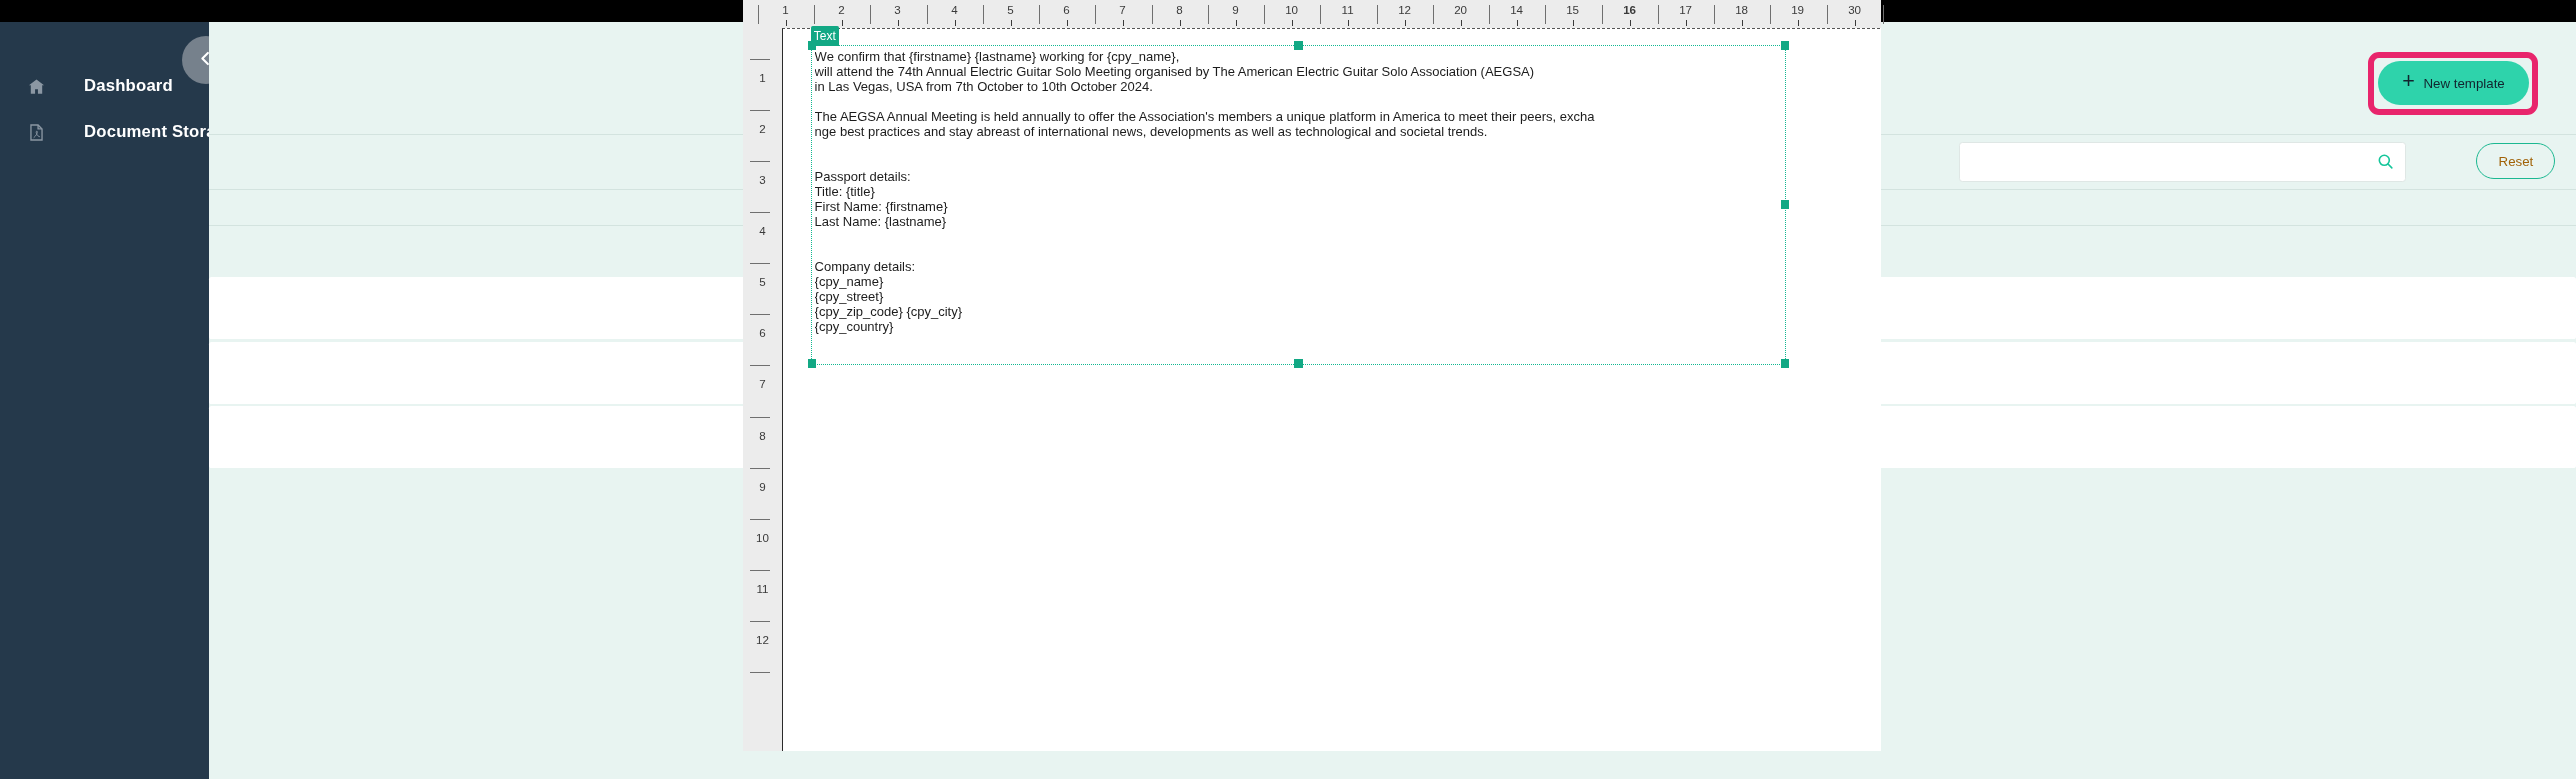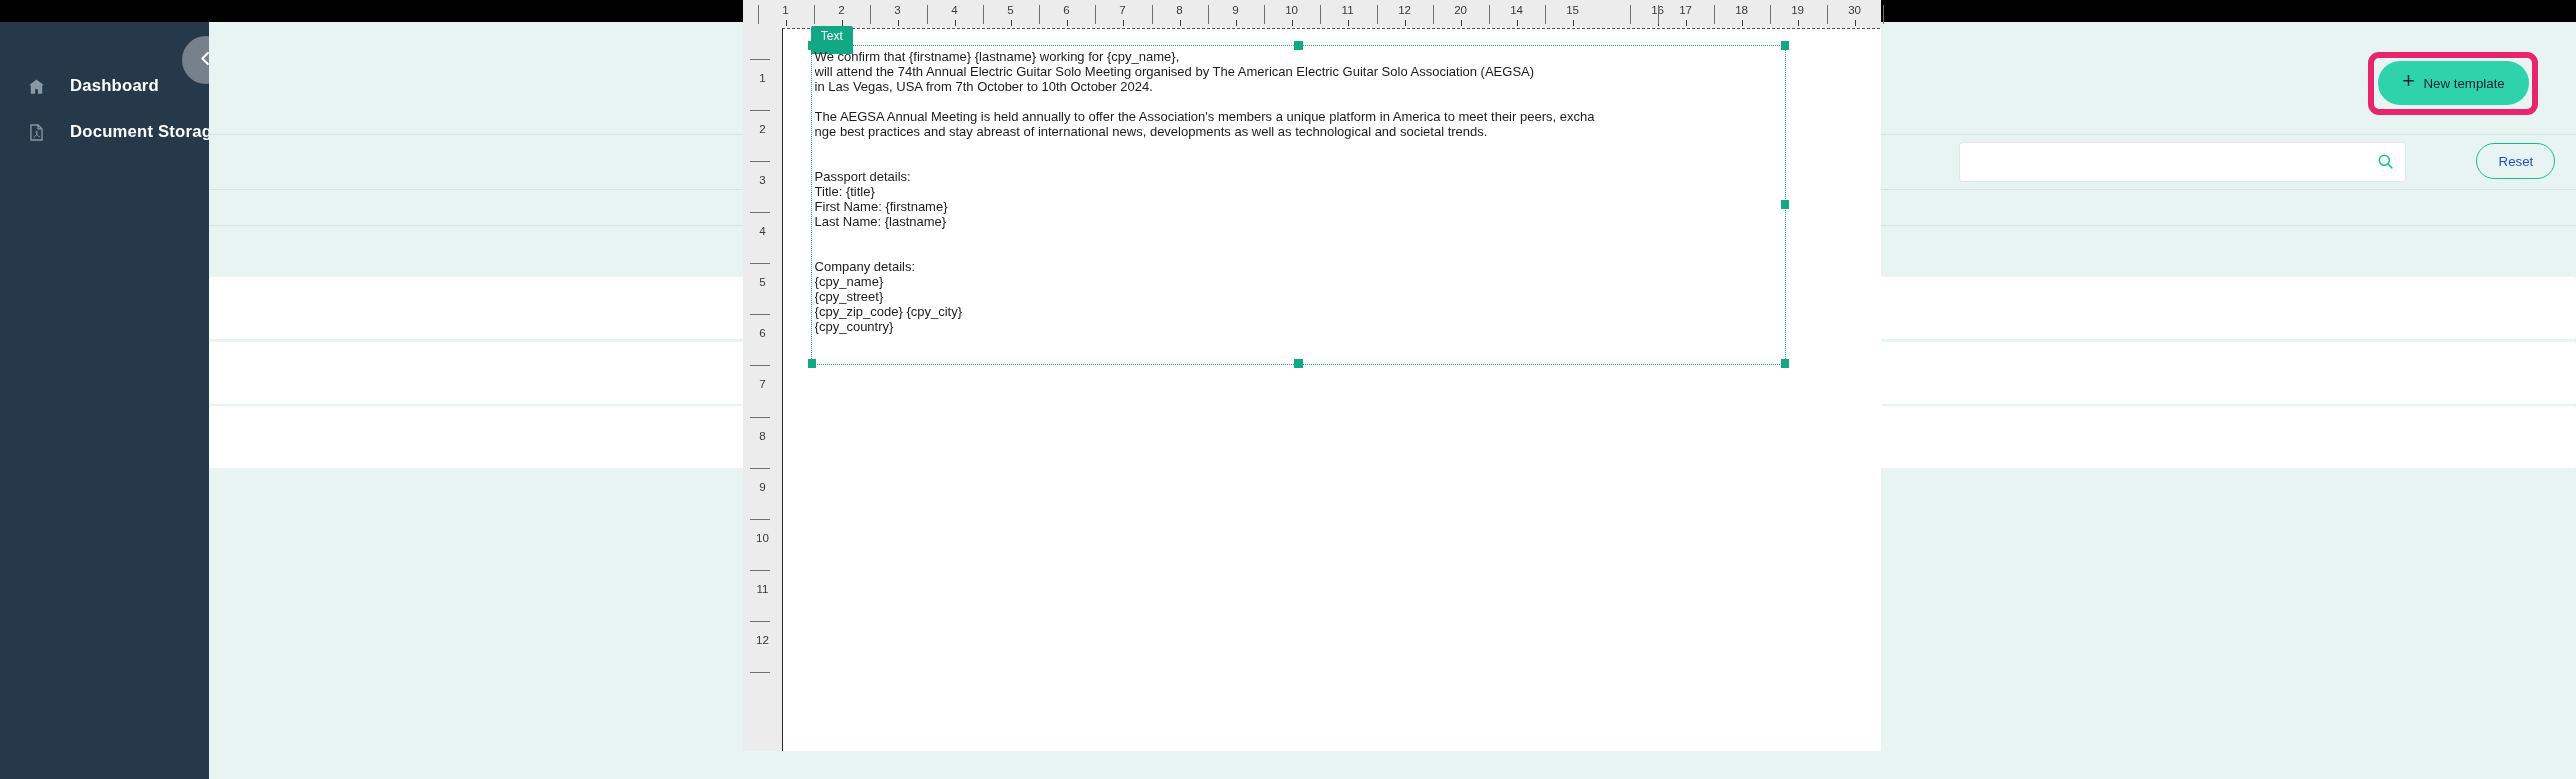--- a/index.html
+++ b/index.html
@@ -45,21 +45,21 @@
     color: #ffffff;
   }
   .nav-item .nav-icon {
     width: 22px; height: 22px;
     display: flex; align-items: center; justify-content: center;
     flex: 0 0 22px;
     color: #8b97a3;
   }
   .nav-item .nav-icon svg { width: 19px; height: 19px; display:block; }
   .nav-label {
-    margin-left: 23px;
+    margin-left: 37px;
     font-size: 16.7px;
     font-weight: 700;
     letter-spacing: 0.2px;
     white-space: nowrap;
   }
   .nav-item.active .nav-label { color: #1fd1a0; }
   .nav-item.active .nav-icon { color: #1fd1a0; }
   .nav-chevron { margin-left: 15.5px; display: flex; align-items: center; color:#ffffff; }
   .nav-chevron svg { width: 13px; height: 13px; }
 
@@ -124,21 +124,21 @@
     font-size: 13px; color: #2a3b46;
   }
   .search-icon { width: 39px; display:flex; align-items:center; justify-content:center; color:#14c69a; cursor:pointer;}
   .search-icon svg { width: 19px; height: 19px; }
 
   .reset-btn {
     position: absolute; right: 20.6px; top: 9.4px;
     width: 79px; height: 36px;
     border-radius: 18px;
     border: 1.3px solid #1bb891;
-    color: #1d4ed8;
+    color: #a16207;
     background: transparent;
     display:flex; align-items:center; justify-content:center;
     font-family: "Liberation Sans", sans-serif;
     font-size: 13.3px;
     cursor: pointer;
   }
 
   
   .table { position: absolute; left: 0; top: 204px; width: 2367px; }
   .thead {
@@ -229,21 +229,21 @@
   
   .textblock {
     position: absolute;
     left: 28px; top: 15.5px;
     width: 975px; height: 320px;
     border: 1.3px dotted #12b891;
     outline: none;
   }
   .tb-tag {
     position: absolute; left: -1.3px; top: -20px;
-    height: 28px; padding: 0 10px;
+    height: 20px; padding: 0 3px;
     background: #12a884; color: #ffffff;
     font-size: 12px; line-height: 20px;
     border-radius: 1.7px 1.7px 0 0;
   }
   .handle {
     position: absolute; width: 8.6px; height: 8.6px;
     background: #12a884;
   }
   .h-tl { left: -4.3px; top: -4.3px; }
   .h-tm { left: calc(50% - 4.3px); top: -4.3px; }
@@ -474,21 +474,21 @@
           <div class="rh-cell" style="left: 731px;">
             <span class="rh-bar"></span>
             <span class="rh-num">14</span>
             <span class="rh-tick"></span>
           </div>
           <div class="rh-cell" style="left: 787px;">
             <span class="rh-bar"></span>
             <span class="rh-num">15</span>
             <span class="rh-tick"></span>
           </div>
-          <div class="rh-cell" style="left: 872px;">
+          <div class="rh-cell" style="left: 844px; font-weight: bold;">
             <span class="rh-bar"></span>
             <span class="rh-num">16</span>
             <span class="rh-tick"></span>
           </div>
           <div class="rh-cell" style="left: 900px;">
             <span class="rh-bar"></span>
             <span class="rh-num">17</span>
             <span class="rh-tick"></span>
           </div>
           <div class="rh-cell" style="left: 956px;">

